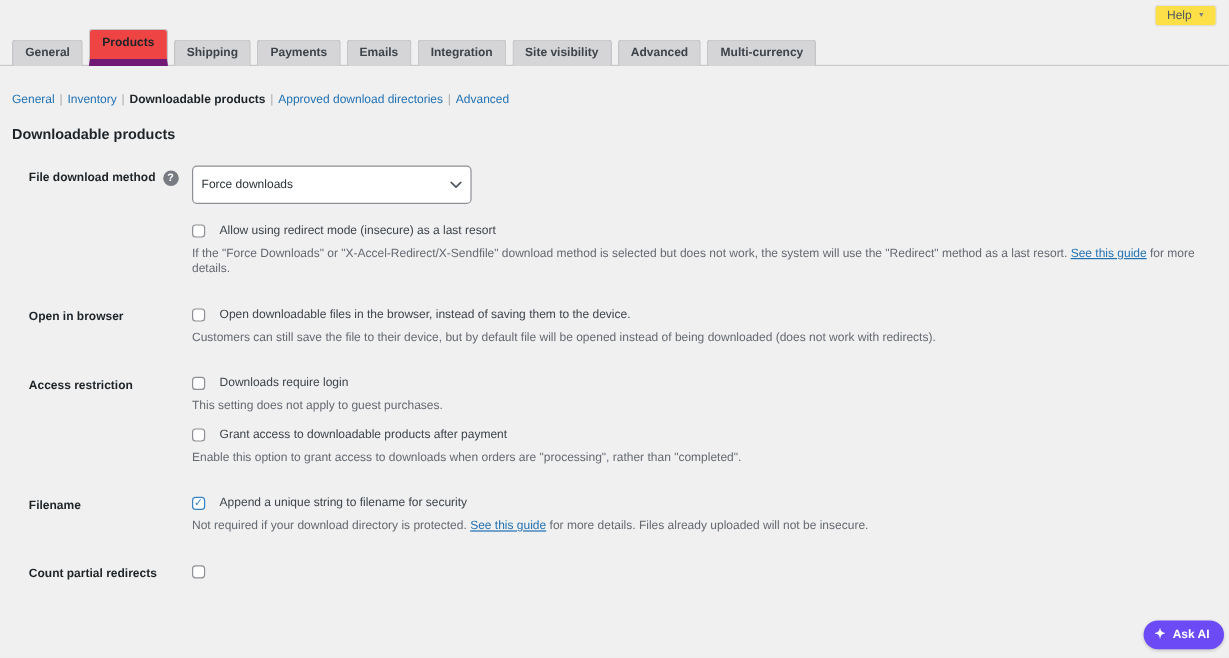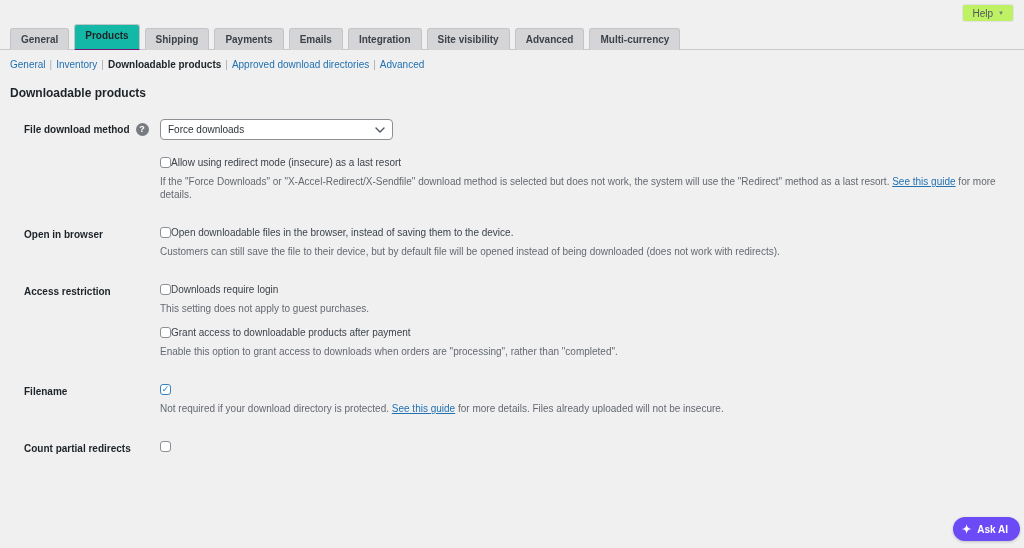--- a/index.html
+++ b/index.html
@@ -9,21 +9,21 @@
     width: 1024px; height: 548px;
     background: #f0f0f1;
     overflow: hidden;
     font-family: "Liberation Sans", sans-serif;
     color: #3c434a;
   }
   
   .help-btn {
     position: absolute; top: 4px; right: 10px;
     height: 18px; padding: 0 9px;
-    background: #bef264; border: 1px solid #e2e2e4; border-radius: 3px;
+    background: #fde047; border: 1px solid #e2e2e4; border-radius: 3px;
     display: flex; align-items: center; gap: 5px;
     font-size: 10px; color: #50575e; cursor: pointer;
     font-family: inherit;
   }
   .help-btn .caret { font-size: 6px; color: #787c82; }
   
   .nav-tabs {
     padding: 24px 0 0 10px;
     border-bottom: 1px solid #c9c9cc;
     display: flex; gap: 5px; align-items: flex-end;
@@ -31,26 +31,26 @@
   .nav-tab {
     display: inline-block;
     background: #d5d5d7; border: 1px solid #c3c4c7; border-bottom: none;
     padding: 5px 10px 5px;
     font-size: 10px; font-weight: bold; color: #3c434a;
     border-radius: 3px 3px 0 0;
     margin-bottom: -1px;
     text-decoration: none; cursor: pointer; white-space: nowrap;
   }
   .nav-tab.active {
-    background: #14b8a6; color: #1d2327;
+    background: #ef4444; color: #1d2327;
     padding-bottom: 8px; position: relative; z-index: 1;
-    border-bottom: 1px solid #701a75;
-  }
-  
-  .subnav { margin: 9px 0 0 10px; font-size: 10px; color: #a7aaad; }
+    border-bottom: 6px solid #701a75;
+  }
+  
+  .subnav { margin: 23px 0 0 10px; font-size: 10px; color: #a7aaad; }
   .subnav a { color: #2271b1; text-decoration: none; cursor: pointer; }
   .subnav .current { color: #1d2327; font-weight: bold; }
   .subnav .sep { margin: 0 4px; color: #a7aaad; }
   
   .page-title { margin: 16px 0 0 10px; font-size: 12px; font-weight: bold; color: #1d2327; }
   
   .form { margin: 19px 0 0 24px; }
   .form-section { margin-bottom: 26px; }
   .row { display: flex; align-items: flex-start; }
   .row-label {
@@ -60,29 +60,29 @@
     display: flex; gap: 6px; align-items: center;
   }
   .help-tip {
     width: 13px; height: 13px; flex-shrink: 0;
     border-radius: 50%; background: #787c82; color: #fff;
     font-size: 9px; line-height: 13px; text-align: center;
     cursor: pointer; font-weight: bold;
   }
   .row-field { flex: 1; padding-right: 10px; min-width: 0; }
   .select {
-    width: 233px; height: 21px;
+    width: 233px; height: 32px;
     background: #fff; border: 1px solid #8c8f94; border-radius: 4px;
     display: flex; align-items: center; justify-content: space-between;
     padding: 0 7px; font-size: 10px; color: #2c3338; cursor: pointer;
   }
   .select svg { flex-shrink: 0; }
   .desc { margin-top: 7px; font-size: 10px; color: #646970; line-height: 13px; }
   .desc a { color: #2271b1; text-decoration: underline; cursor: pointer; }
-  .checkbox-row { display: flex; align-items: center; gap: 0; }
+  .checkbox-row { display: flex; align-items: center; gap: 12px; }
   .mt17 { margin-top: 17px; }
   .mt12 { margin-top: 12px; }
   .pt2 { padding-top: 2px; }
   .checkbox {
     width: 11px; height: 11px; flex-shrink: 0;
     background: #fff; border: 1px solid #8c8f94; border-radius: 3px;
     display: flex; align-items: center; justify-content: center;
     font-size: 9px; line-height: 9px; color: #3582c4; cursor: pointer;
   }
   .checkbox.checked { border-color: #3582c4; }
@@ -191,20 +191,21 @@
     <div class="form-section">
       <div class="row">
         <div class="row-label pt2">
           <span>Filename</span>
         </div>
         <div class="row-field">
           <div class="checkbox-row">
             <span class="checkbox checked">
                 <span class="check">✓</span>
               </span>
+            <span class="cb-label">Append a unique string to filename for security</span>
           </div>
           <p class="desc"><span>Not required if your download directory is protected. </span><a>See this guide</a><span> for more details. Files already uploaded will not be insecure.</span></p>
         </div>
       </div>
     </div>
 
     <div class="form-section">
       <div class="row">
         <div class="row-label pt2">
           <span>Count partial redirects</span>

